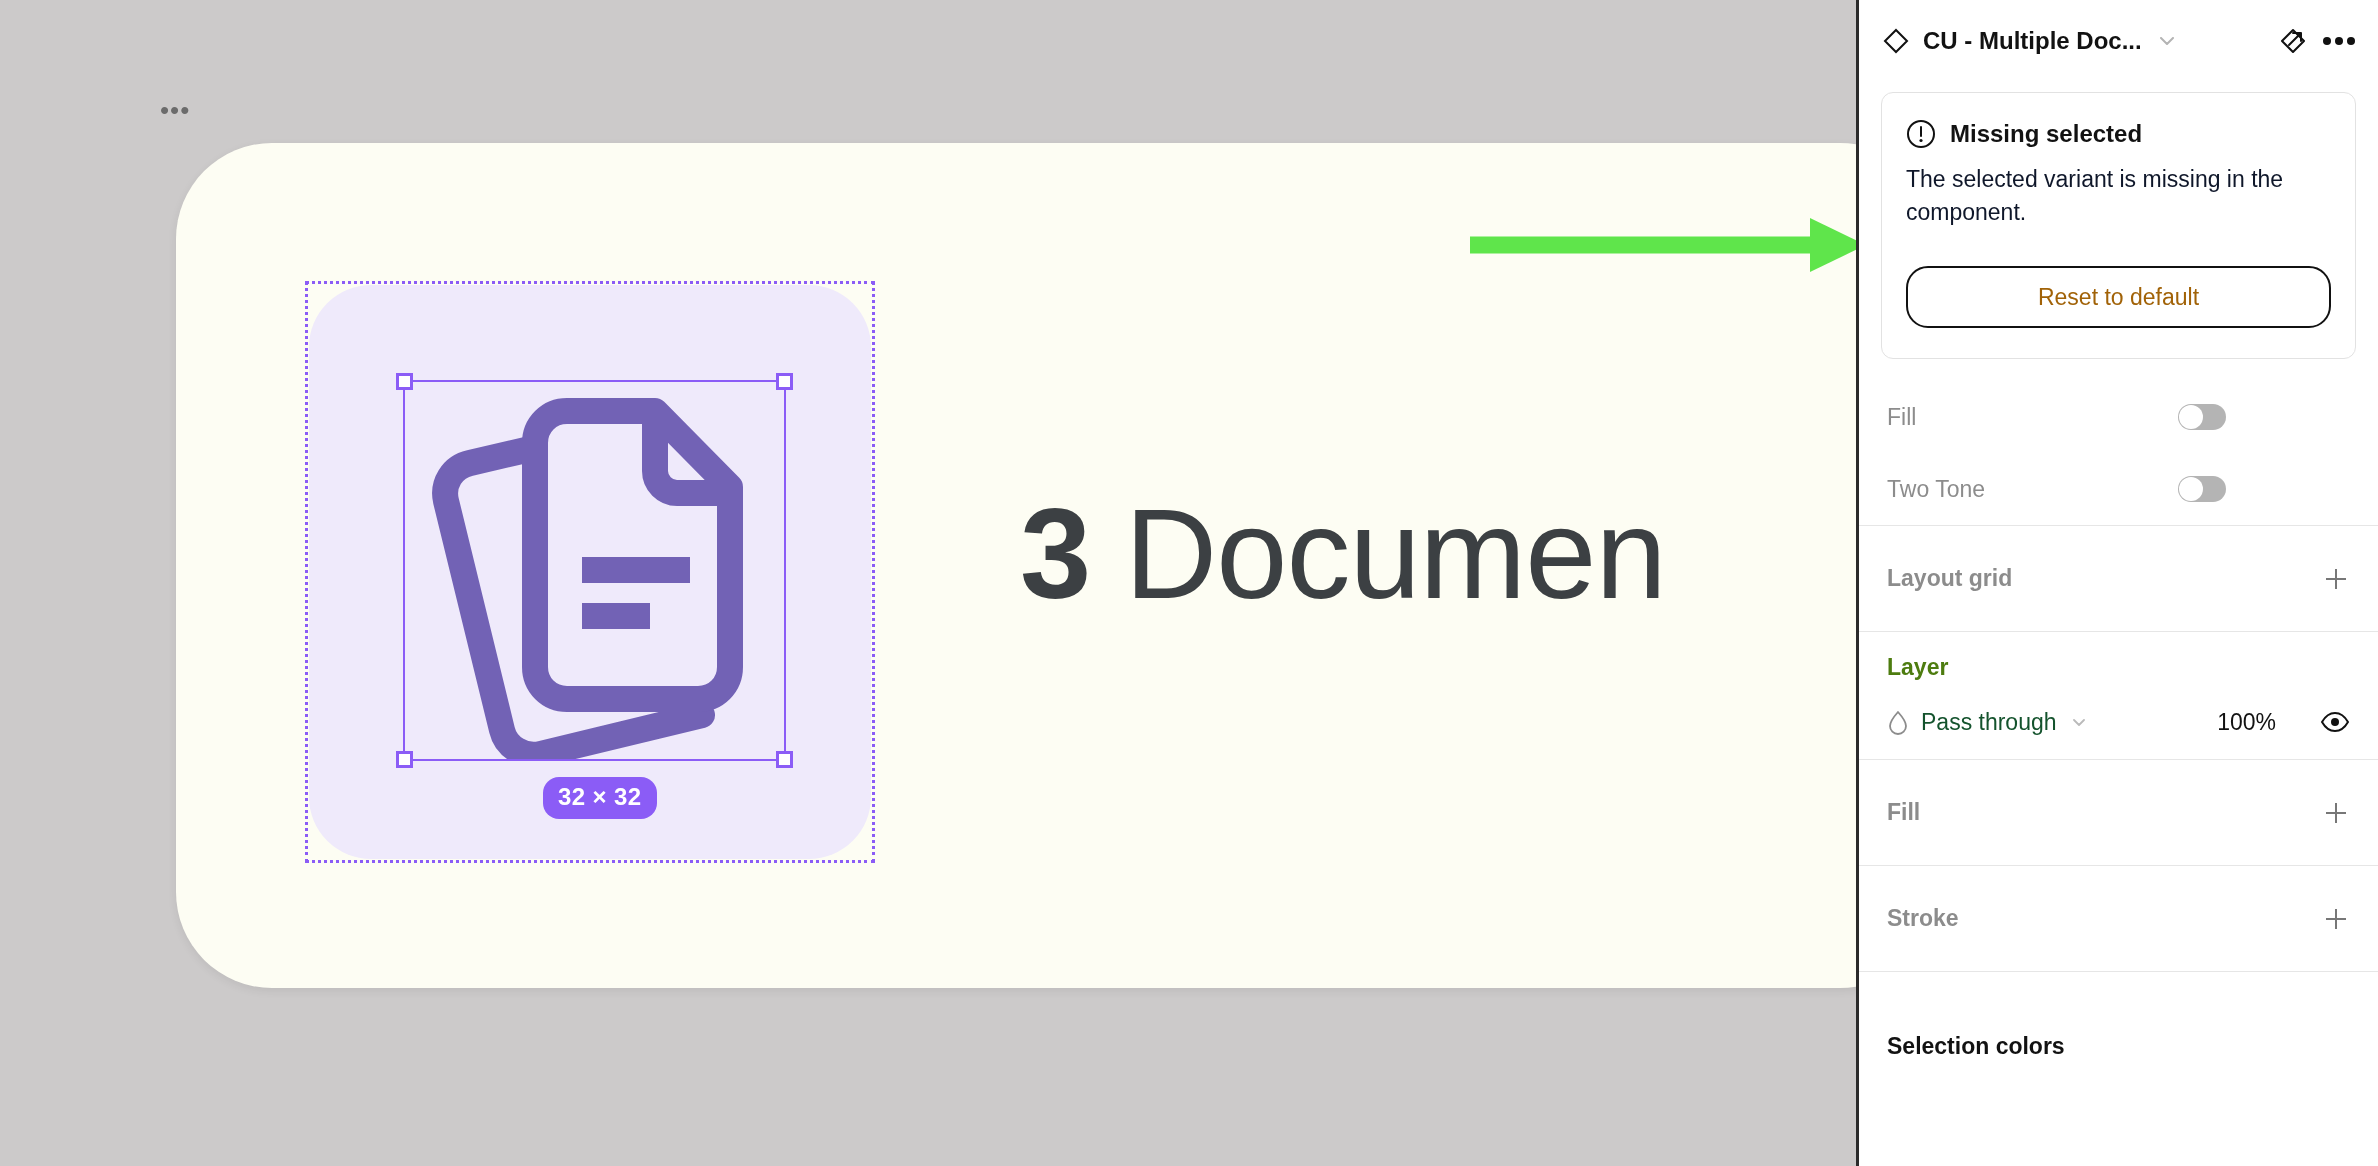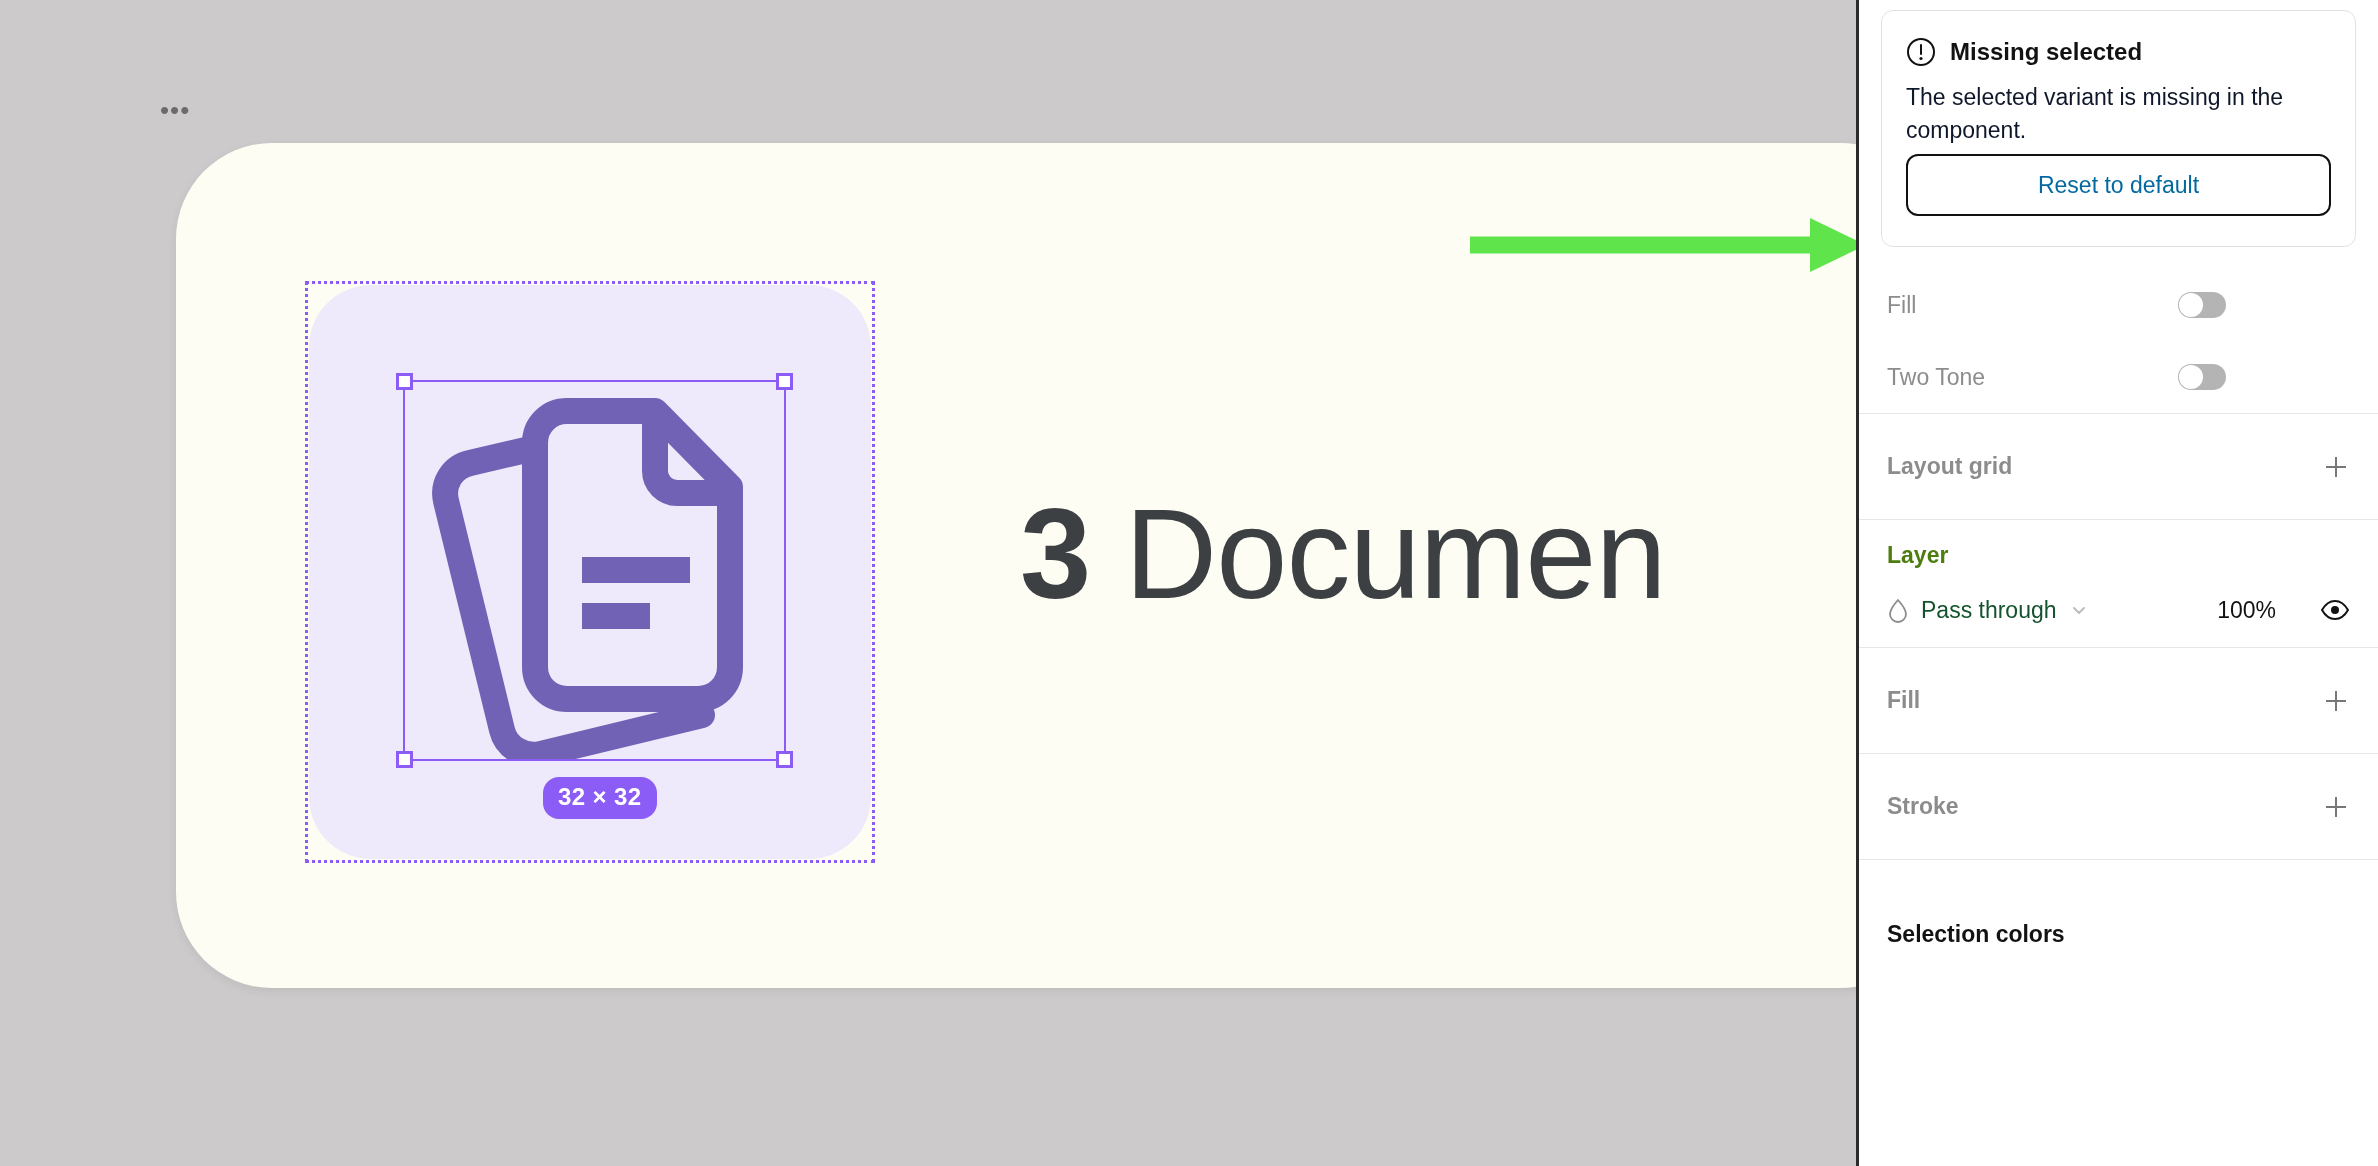--- a/index.html
+++ b/index.html
@@ -102,23 +102,23 @@
     padding:26px 24px 30px 24px;
     background:#fff;
   }
   .warn-title-row { display:flex; align-items:center; gap:14px; }
   .warn-circle { width:30px; height:30px; flex:0 0 30px; }
   .warn-title { font-size:24px; font-weight:bold; color:#121212; }
   .warn-body {
     margin-top:14px; font-size:23px; line-height:1.42; color:#0f172a;
   }
   .reset-btn {
-    margin-top:8px; width:100%; height:62px;
-    background:#ffffff; border:2px solid #111111; border-radius:12px;
-    font-family:inherit; font-size:23px; color:#0369a1; cursor:pointer;
+    margin-top:38px; width:100%; height:62px;
+    background:#ffffff; border:2px solid #111111; border-radius:22px;
+    font-family:inherit; font-size:23px; color:#a16207; cursor:pointer;
   }
 
   .toggle-row {
     display:flex; align-items:center; justify-content:space-between;
     padding:0 28px 0 28px; height:72px;
   }
   .toggle-row.first { margin-top:22px; }
   .toggle-label { font-size:23px; color:#8c8c8c; }
   .switch {
     width:48px; height:26px; border-radius:13px; background:#b4b4b4;
@@ -190,20 +190,40 @@
     </div>
 
     <svg class="arrow-wrap" viewBox="0 0 400 60" fill="none">
       <path d="M0 30 L352 30" stroke="#5fe54b" stroke-width="17"></path>
       <path d="M340 3 L396 30 L340 57 Z" fill="#5fe54b"></path>
     </svg>
   </div>
 
   <div class="panel">
 
+    <div class="panel-header">
+      <svg class="diamond-icon" viewBox="0 0 26 26" fill="none">
+        <path d="M13 2 L24 13 L13 24 L2 13 Z" stroke="#111" stroke-width="2"></path>
+      </svg>
+      <div class="panel-title">CU - Multiple Doc...</div>
+      <svg class="chev" viewBox="0 0 22 22" fill="none">
+        <path d="M5 8 L11 14 L17 8" stroke="#777" stroke-width="2" stroke-linecap="round" stroke-linejoin="round"></path>
+      </svg>
+      <div class="hdr-spacer"></div>
+      <svg class="hdr-icon" viewBox="0 0 30 30" fill="none">
+        <path d="M15 4 L26 15 L15 26 L4 15 Z" stroke="#111" stroke-width="2" stroke-linejoin="round"></path>
+        <path d="M11 19 L22 8" stroke="#111" stroke-width="2" stroke-linecap="round"></path>
+        <path d="M15 7 L23 7 L23 15" stroke="#111" stroke-width="2" stroke-linecap="round" stroke-linejoin="round"></path>
+      </svg>
+      <svg class="dots-icon" viewBox="0 0 34 10" fill="#111">
+        <circle cx="5" cy="5" r="4"></circle>
+          <circle cx="17" cy="5" r="4"></circle>
+          <circle cx="29" cy="5" r="4"></circle>
+      </svg>
+    </div>
 
     <div class="warn-card">
       <div class="warn-title-row">
         <svg class="warn-circle" viewBox="0 0 30 30" fill="none">
           <circle cx="15" cy="15" r="13" stroke="#111" stroke-width="2"></circle>
           <path d="M15 8 L15 17" stroke="#111" stroke-width="2" stroke-linecap="round"></path>
           <circle cx="15" cy="21.5" r="1.6" fill="#111"></circle>
         </svg>
         <div class="warn-title">Missing selected</div>
       </div>

